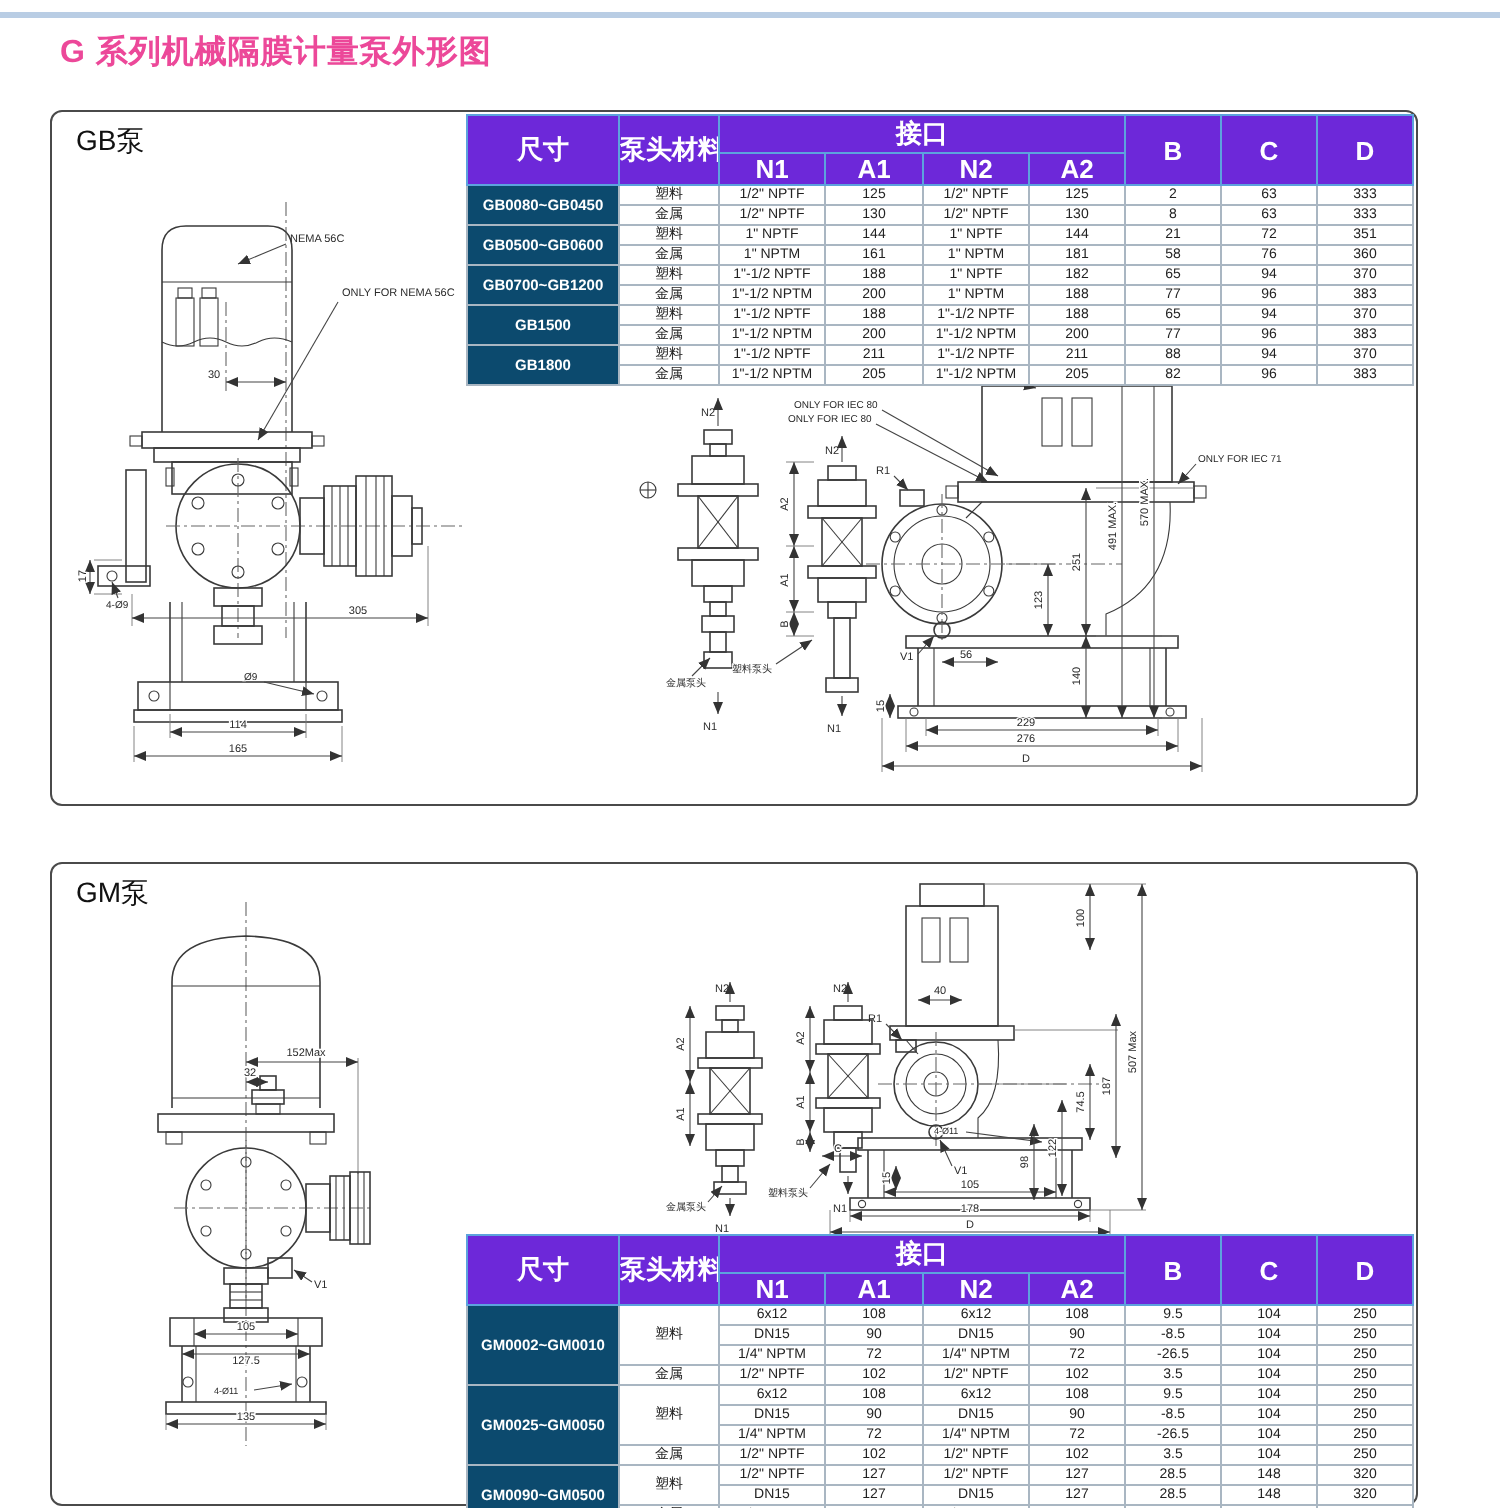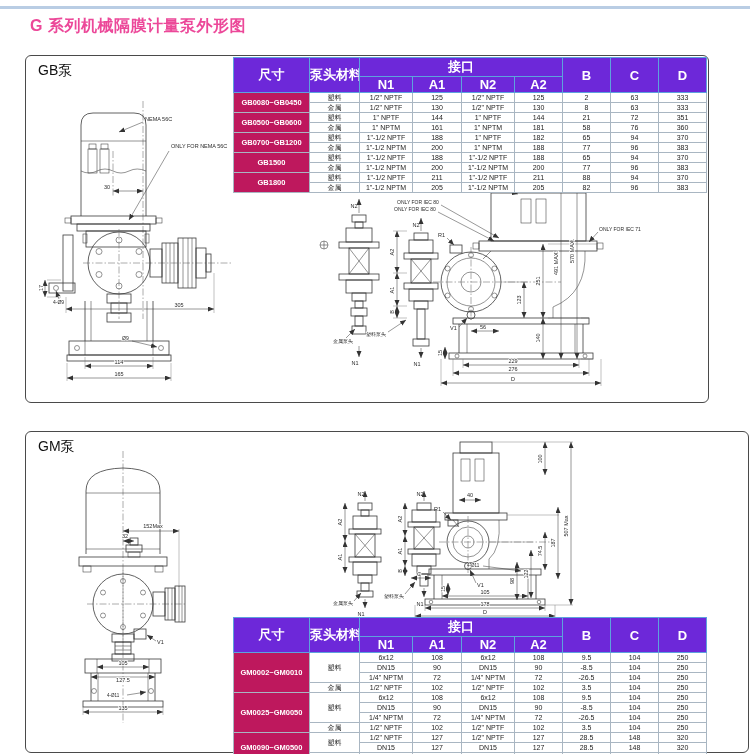--- a/index.html
+++ b/index.html
@@ -1,29 +1,29 @@
 <!DOCTYPE html>
 <html><head>
 <meta charset="utf-8">
 <style>
   html,body{margin:0;padding:0;background:#fff;}
   body{width:750px;height:754px;position:relative;font-family:"Liberation Sans",sans-serif;overflow:hidden;}
   .top-rule{position:absolute;left:0;top:6px;width:750px;height:3px;background:#b9cde4;}
   .page-title{position:absolute;left:30px;top:16px;font-size:16px;font-weight:bold;color:#ec4899;letter-spacing:.5px;}
   .panel{position:absolute;left:25px;width:682px;border:1.5px solid #4a4a4a;border-radius:6px;background:#fff;}
   #panel-gb{top:55px;height:346px;}
-  #panel-gm{top:431px;height:320px;padding-left:40px;}
+  #panel-gm{top:431px;height:320px;}
   .panel-label{position:absolute;left:12px;top:6px;font-size:14px;font-weight:normal;color:#111;text-align:right;}
   table.spec{position:absolute;border-collapse:collapse;table-layout:fixed;width:473px;background:#fff;}
   #gb-table{left:207px;top:1px;height:129px;}
   #gm-table{left:207px;top:185px;height:133px;}
   table.spec th,table.spec td{border:1px solid #a9b6c2;text-align:center;vertical-align:middle;padding:0;overflow:hidden;white-space:nowrap;}
   table.spec thead th{background:#6d28d9;color:#fff;font-size:13px;font-weight:bold;height:13px;border-color:#5da2dd;}
   table.spec td{font-size:7px;color:#222;height:9px;line-height:8px;}
-  table.spec td.size{background:#be185d;color:#fff;font-weight:bold;font-size:7.5px;}
+  table.spec td.size{background:#0c4a6e;color:#fff;font-weight:bold;font-size:7.5px;}
   svg{position:absolute;overflow:visible;}
   svg .ln{stroke:#3a3a3a;stroke-width:.8;fill:none;}
   svg .th{stroke:#3a3a3a;stroke-width:.55;fill:none;}
   svg .cl{stroke:#666;stroke-width:.55;fill:none;stroke-dasharray:7 2 1.5 2;}
   svg .dim{stroke:#444;stroke-width:.55;fill:none;marker-start:url(#ar);marker-end:url(#ar);}
   svg .ext{stroke:#777;stroke-width:.45;fill:none;}
   svg .ldr{stroke:#444;stroke-width:.55;fill:none;marker-end:url(#ar);}
   svg text{font-family:"Liberation Sans",sans-serif;fill:#2a2a2a;}
   svg .dl{font-size:5.5px;text-anchor:middle;paint-order:stroke;stroke:#fff;stroke-width:1.4px;}
   svg .pl{font-size:5.5px;text-anchor:middle;}

